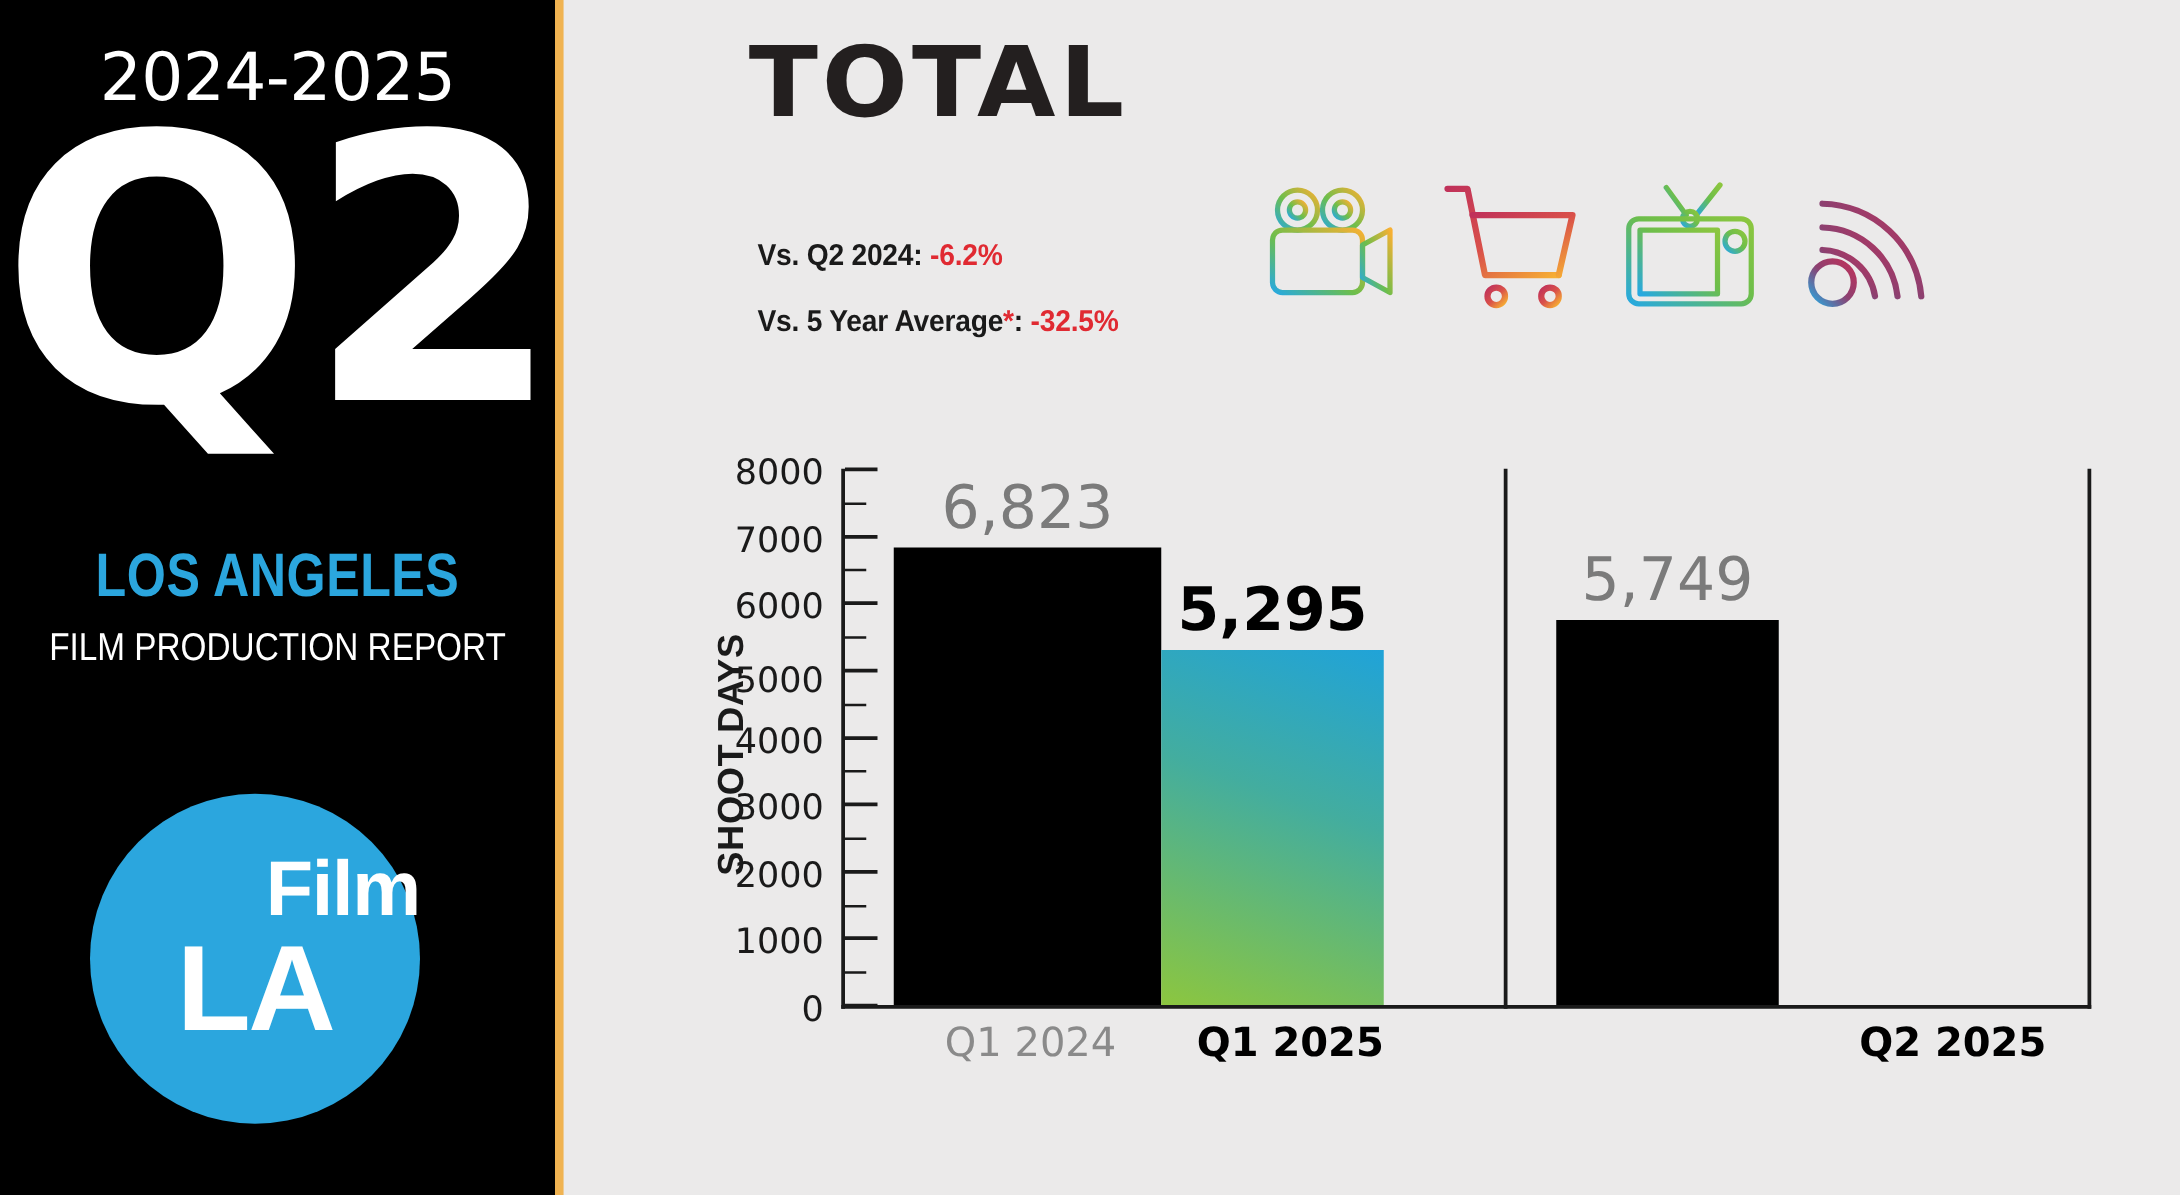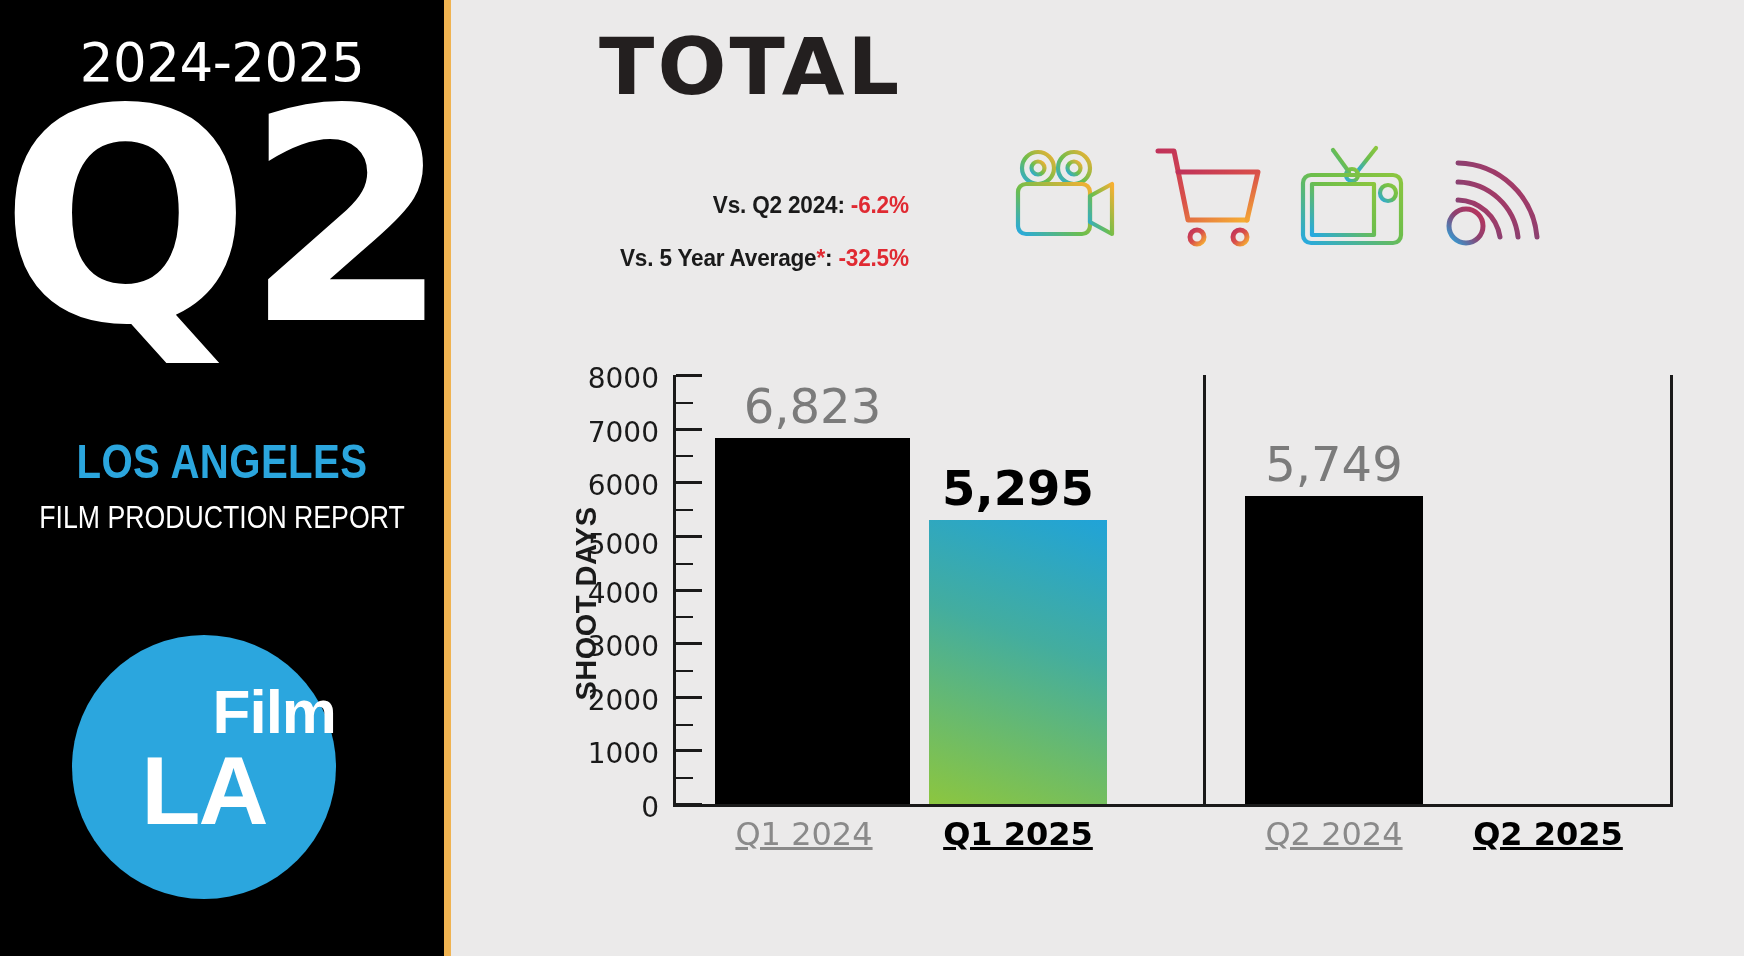--- a/index.html
+++ b/index.html
@@ -98,21 +98,21 @@
     position: absolute; left: 148px; top: 22px;
     color: #231f1f;
     font-size: 78px;
     font-weight: 700;
     letter-spacing: 3px;
     font-family: "DejaVu Sans", sans-serif;
     transform: scaleX(1.04);
     transform-origin: left top;
   }
   .stats {
-    position: absolute; left: 169px; top: 178px; text-align: right;
+    position: absolute; left: 155px; top: 178px;
   }
   .stat-line {
     font-size: 24px;
     font-weight: 700;
     color: #1a1a1a;
     line-height: 53px;
     white-space: nowrap;
     letter-spacing: -0.2px;
     font-family: "Liberation Sans", sans-serif;
     transform: scaleX(0.94);
@@ -197,25 +197,24 @@
     font-size: 48px;
     white-space: nowrap;
     font-family: "DejaVu Sans", sans-serif;
   }
   .bar-value.prev { color: #7b7b7b; font-weight: 400; }
   .bar-value.curr { color: #000000; font-weight: 700; }
   .bar-xlabel {
     position: absolute;
     top: 440px;
     width: 100%;
-    text-align: center;
+    text-align: right;
     font-size: 32px;
     white-space: nowrap;
     font-family: "DejaVu Sans", sans-serif;
-    text-decoration: underline;
   }
   .bar-xlabel.prev { color: #8a8a8a; font-weight: 400; }
   .bar-xlabel.curr { color: #000000; font-weight: 700; }
 </style>
 </head>
 <body>
 
 <div id="root">
 
   <div class="sidebar">
@@ -347,29 +346,28 @@
           <div class="tick-major" style="bottom: 215.5px;"></div>
           <div class="tick-minor" style="bottom: 242.312px;"></div>
           <div class="tick-major" style="bottom: 269.125px;"></div>
           <div class="tick-minor" style="bottom: 295.938px;"></div>
           <div class="tick-major" style="bottom: 322.75px;"></div>
           <div class="tick-minor" style="bottom: 349.562px;"></div>
           <div class="tick-major" style="bottom: 376.375px;"></div>
           <div class="tick-minor" style="bottom: 403.188px;"></div>
           <div class="tick-major" style="bottom: 430px;"></div>
           <div class="bar-xlabel prev" style="left: 42px; width: 178px;">Q1 2024</div>
-          <div class="bar bar-black" style="left: 42px; width: 195px; height: 365.883px;">
+          <div class="bar bar-black" style="left: 42px; width: 214px; height: 365.883px;">
             <div class="bar-value prev">6,823</div>
           </div>
           <div class="bar-xlabel curr" style="left: 256px; width: 178px;">Q1 2025</div>
           <div class="bar bar-grad" style="left: 256px; width: 178px; height: 283.944px;">
             <div class="bar-value curr">5,295</div>
           </div>
           <div class="group-divider" style="left: 530px;"></div>
-          <div class="bar-xlabel prev" style="left: 572px; width: 178px;">Q2 2024</div>
           <div class="bar bar-black" style="left: 572px; width: 178px; height: 308.29px;">
             <div class="bar-value prev">5,749</div>
           </div>
           <div class="bar-xlabel curr" style="left: 786px; width: 178px;">Q2 2025</div>
           <div class="group-divider" style="left: 997px;"></div>
         </div>
     </div>
 
   </div>
 </div>

